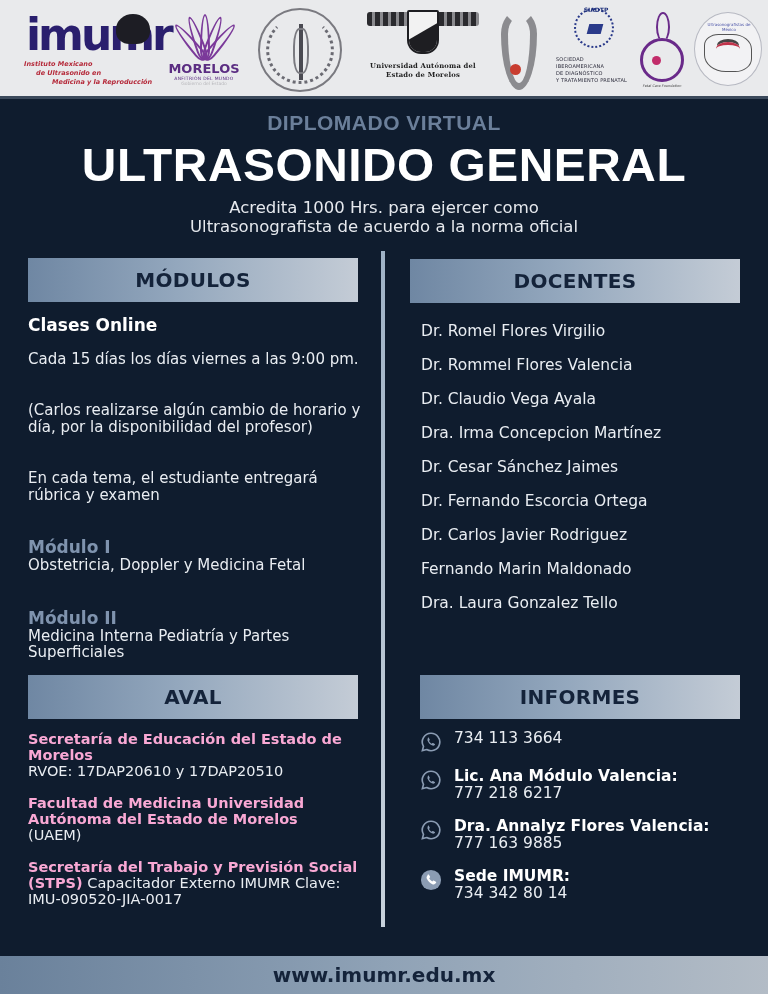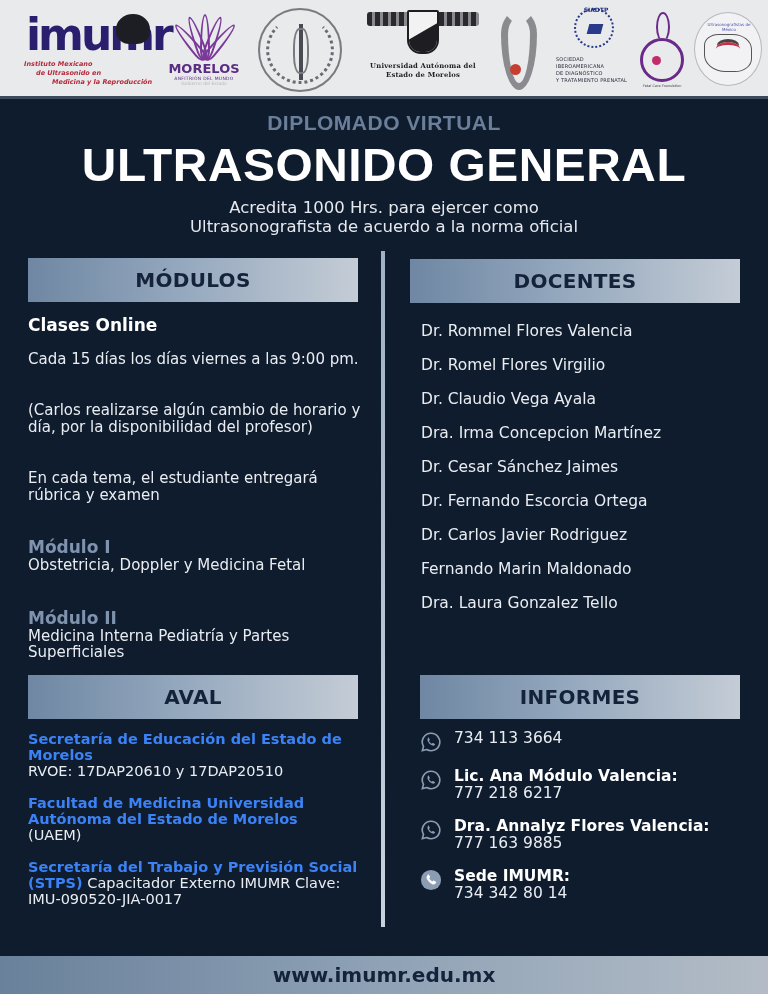--- a/index.html
+++ b/index.html
@@ -94,21 +94,21 @@
   .mod-title { font-weight: bold; font-size: 17px; color: #7f93ae; line-height: 19px; }
   .mod-desc { font-size: 15px; line-height: 16px; color: #e9edf2; }
   .m1 { left: 28px; top: 538px; width: 340px; }
   .m2 { left: 28px; top: 609px; width: 340px; }
 
   .docentes { position: absolute; left: 421px; top: 320px; list-style: none; }
   .docentes li { font-family: "DejaVu Sans", sans-serif; font-size: 15.5px; color: #e9edf2; height: 34px; line-height: 22px; white-space: nowrap; }
 
   .aval { position: absolute; left: 28px; top: 731px; width: 340px; font-family: "DejaVu Sans", sans-serif; font-size: 14.5px; line-height: 16px; color: #e9edf2; }
   .aval .item { margin-bottom: 16px; }
-  .aval b { color: #3b82f6; }
+  .aval b { color: #f9a8d4; }
 
   .informes { position: absolute; left: 420px; top: 730px; width: 330px; }
   .inf-item { position: relative; padding-left: 34px; font-family: "DejaVu Sans", sans-serif; font-size: 15.5px; line-height: 17px; color: #e9edf2; }
   .inf-item b { color: #ffffff; display: block; }
   .inf-item .ic { position: absolute; left: 0; top: 1px; width: 22px; height: 22px; }
   .inf-item.i0 { height: 38px; }
   .inf-item.i1 { height: 50px; }
   .inf-item.i2 { height: 50px; }
 
   
@@ -211,22 +211,22 @@
   <div class="mod-title">Módulo I</div>
   <div class="mod-desc">Obstetricia, Doppler y Medicina Fetal</div>
 </div>
 <div class="txt m2">
   <div class="mod-title">Módulo II</div>
   <div class="mod-desc">Medicina Interna Pediatría y Partes Superficiales</div>
 </div>
 
 <div class="bar doc-bar">DOCENTES</div>
 <ul class="docentes">
+  <li>Dr. Romel Flores Virgilio</li>
   <li>Dr. Rommel Flores Valencia</li>
-  <li>Dr. Romel Flores Virgilio</li>
   <li>Dr. Claudio Vega Ayala</li>
   <li>Dra. Irma Concepcion Martínez</li>
   <li>Dr. Cesar Sánchez Jaimes</li>
   <li>Dr. Fernando Escorcia Ortega</li>
   <li>Dr. Carlos Javier Rodriguez</li>
   <li>Fernando Marin Maldonado</li>
   <li>Dra. Laura Gonzalez Tello</li>
 </ul>
 
 <div class="bar aval-bar">AVAL</div>

